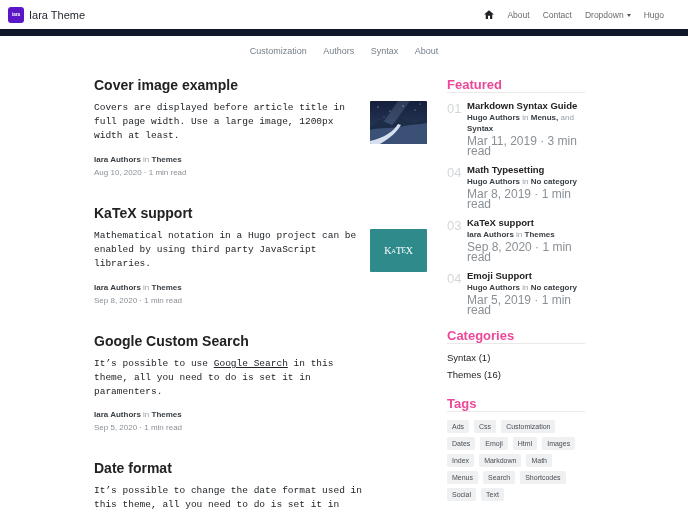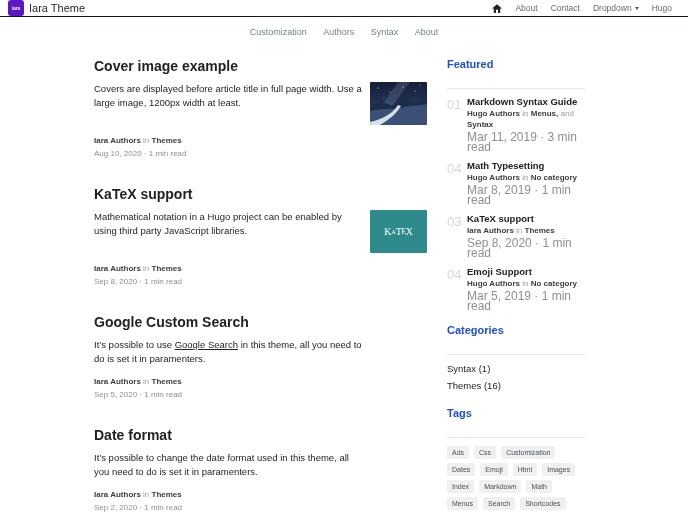--- a/index.html
+++ b/index.html
@@ -4,21 +4,21 @@
 <style>
   * { box-sizing: border-box; }
   html,body { margin:0; padding:0; }
   body {
     width:688px; height:512px; overflow:hidden; background:#fff;
     font-family:"Liberation Sans","DejaVu Sans",sans-serif; color:#212529;
   }
   
   .navbar {
     display:flex; align-items:center; justify-content:space-between;
-    height:17px; padding:0 16px 0 8px; border-bottom:1px solid #0f172a;
+    height:36px; padding:0 24px 0 8px; border-bottom:7px solid #0f172a;
   }
   .brand { display:flex; align-items:center; gap:5px; cursor:pointer; }
   .brand-logo {
     width:16px; height:16px; border-radius:3px; background:#5b16c5;
     color:#fff; font-size:4.5px; font-weight:bold;
     display:flex; align-items:center; justify-content:center;
   }
   .brand-title { font-size:11px; color:#24292e; }
   .nav-right { display:flex; align-items:center; gap:13px; font-size:8.5px; color:rgba(0,0,0,.62); }
   .nav-link { cursor:pointer; white-space:nowrap; }
@@ -32,41 +32,41 @@
   .subnav { text-align:center; padding:10px 0 8px; font-size:9px; color:#75808a; }
   .subnav span { margin:0 7px; cursor:pointer; }
   
   .container { display:flex; margin:13px 0 0 94px; width:491px; }
   .main { width:333px; margin-right:20px; }
   .sidebar { width:138px; }
   
   article { margin-bottom:26px; }
   .art-title { font-size:14px; font-weight:bold; margin:0 0 8px; color:#222; cursor:pointer; }
   .art-row { display:flex; align-items:flex-start; }
-  .excerpt { width:272px; flex-shrink:0; font-size:9.5px; line-height:14px; margin:0; color:#212529; }
+  .excerpt { width:272px; flex-shrink:0; font-size:9.5px; line-height:14px; margin:0; color:#212529;font-family:Liberation Mono, monospace; }
   .excerpt a { color:#212529; text-decoration:underline; cursor:pointer; }
   .thumb { width:57px; height:43px; margin-left:4px; flex-shrink:0; border-radius:1px; overflow:hidden; cursor:pointer; }
   .thumb svg { display:block; }
   .katex-thumb {
     background:#2f8b8b; display:flex; align-items:center; justify-content:center;
     color:#fff; font-family:"Liberation Serif","DejaVu Serif",serif; letter-spacing:-0.3px;
   }
   .katex-thumb .k,.katex-thumb .t,.katex-thumb .x { font-size:10px; }
   .katex-thumb .a { font-size:6.5px; vertical-align:3px; }
   .katex-thumb .e { font-size:7.5px; vertical-align:-2px; }
   .meta { margin-top:9px; font-size:8px; line-height:13px; }
   .meta-author { font-weight:bold; color:#3b4045; cursor:pointer; }
   .meta-in { color:#9aa0a6; }
   .meta-cat { font-weight:bold; color:#3b4045; cursor:pointer; }
   .meta-date { color:#8a9096; }
   
   .side-section { margin-bottom:13px; }
   .side-heading {
-    font-size:11px; font-weight:bold; margin:0; padding-bottom:18px;
-    border-bottom:1px solid #e9e9e9; color:#1d4ed8;
+    font-size:13px; font-weight:bold; margin:0; padding-bottom:0;
+    border-bottom:1px solid #e9e9e9; color:#ec4899;
   }
   .feat-list { padding-top:7px; }
   .feat-item { display:flex; margin-bottom:8px; }
   .feat-num { width:20px; flex-shrink:0; font-size:13px; color:#d4d7da; padding-top:1px; }
   .feat-title { font-size:9.5px; font-weight:bold; margin:0 0 1px; color:#222; cursor:pointer; line-height:11px; }
   .feat-meta { font-size:8px; line-height:11px; }
   .feat-date { font-size:12px; color:#8a9096; margin-top:2px; line-height:10px; }
   .cat-list { padding-top:5px; }
   .cat-link { display:block; font-size:9.5px; color:#212529; line-height:17px; cursor:pointer; }
   .tag-list { display:flex; flex-wrap:wrap; gap:4px 5px; padding-top:8px; }

